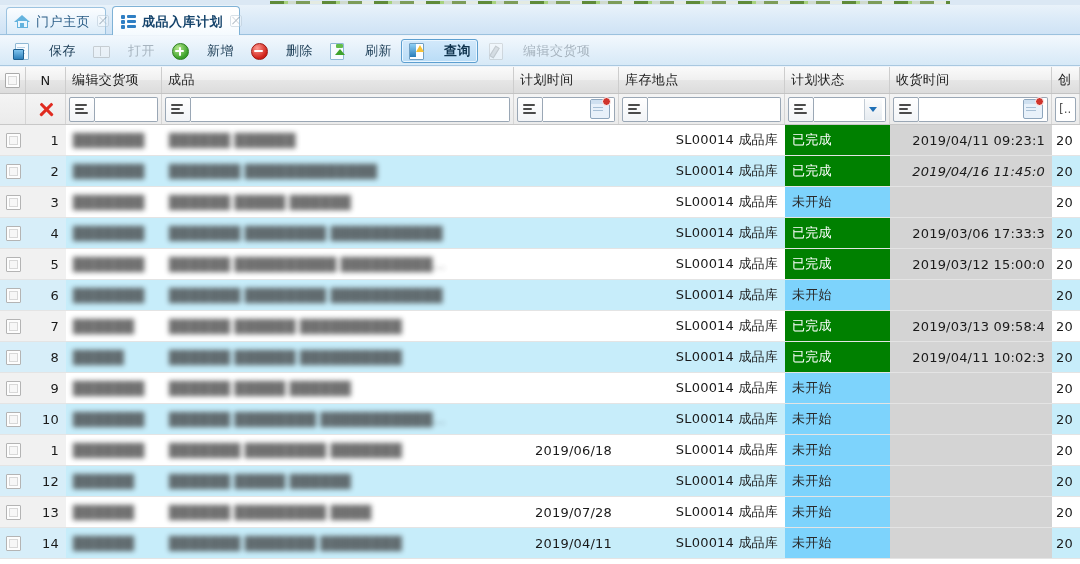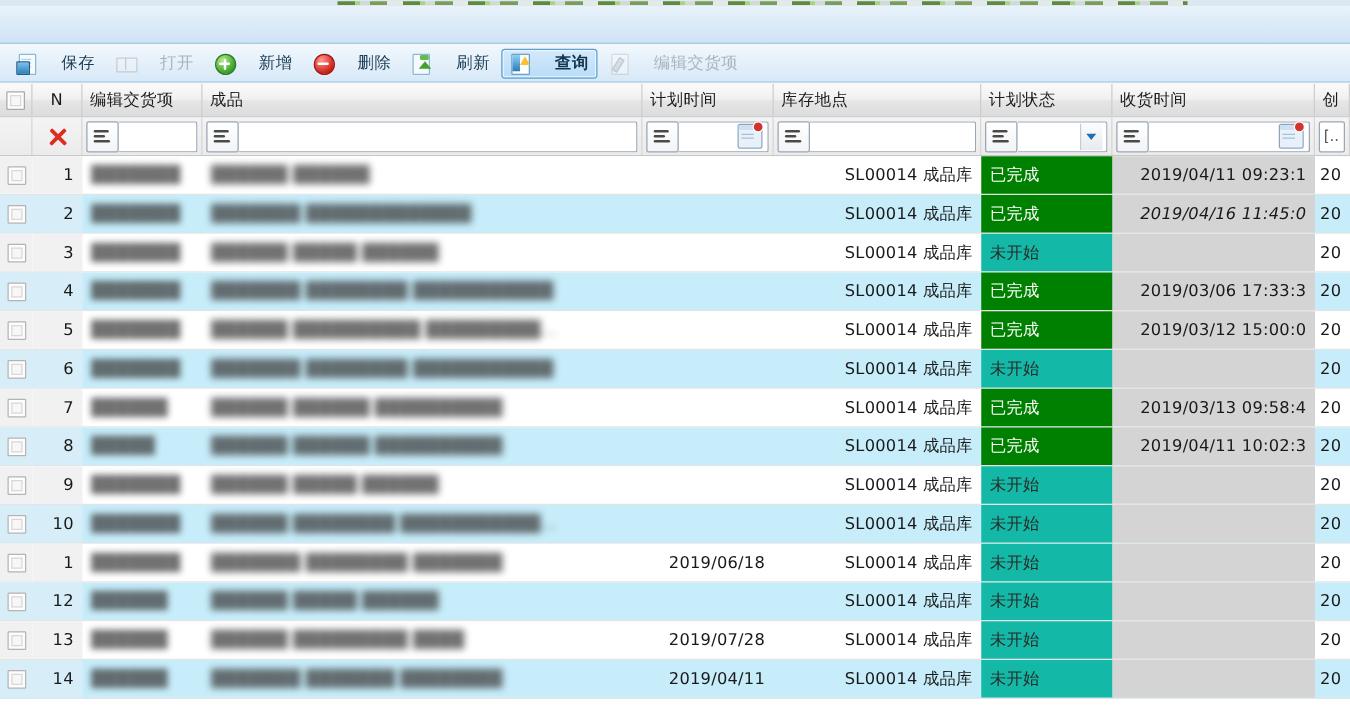--- a/index.html
+++ b/index.html
@@ -153,36 +153,61 @@
   .chk::after{content:"";position:absolute;inset:2px;border:1px solid #d8d8d8;background:#f7f7f7;}
   .hdr .chk{border-color:#a9a9a9;}
 
   
   .blur{filter:blur(2.6px);opacity:.72;color:#3a3a3a;font-size:13px;white-space:nowrap;
     font-family:"DejaVu Sans","Liberation Sans",sans-serif;}
   .blur.b2{filter:blur(2.9px);}
 
   
   .st-done{background:#008000;color:#ffffff;}
-  .st-none{background:#14b8a6;color:#2a2a2a;}
+  .st-none{background:#7dd3fc;color:#2a2a2a;}
 
   
   .c-recv{background:#d4d4d4;}
   .row .c-recv{background:#d4d4d4;}
 </style>
 </head>
 <body>
 
 <div class="app">
 
   <div class="top-sliver">
     <div class="strip"></div>
   </div>
 
   <div class="tabbar" id="tabbar">
+      <div class="tab inactive" style="left: 6px; width: 100px;">
+        <span class="tab-ico ico-home">
+          <span class="roof"></span>
+          <span class="body"></span>
+          <span class="door"></span>
+        </span>
+        <span class="tab-label">门户主页</span>
+        <span class="tab-close">
+          <span class="box"></span>
+        </span>
+      </div>
+      <div class="tab active" style="left: 112px; width: 128px;">
+        <span class="tab-ico ico-list">
+          <i class="d r1"></i>
+          <i class="l r1"></i>
+          <i class="d r2"></i>
+          <i class="l r2"></i>
+          <i class="d r3"></i>
+          <i class="l r3"></i>
+        </span>
+        <span class="tab-label">成品入库计划</span>
+        <span class="tab-close">
+          <span class="box"></span>
+        </span>
+      </div>
     </div>
 
   <div class="toolbar" id="toolbar">
       <div class="tbtn">
         <span class="tico ic-save">
           <span class="page"></span>
           <span class="line l1"></span>
           <span class="line l2"></span>
           <span class="line l3"></span>
           <span class="badge"></span>

